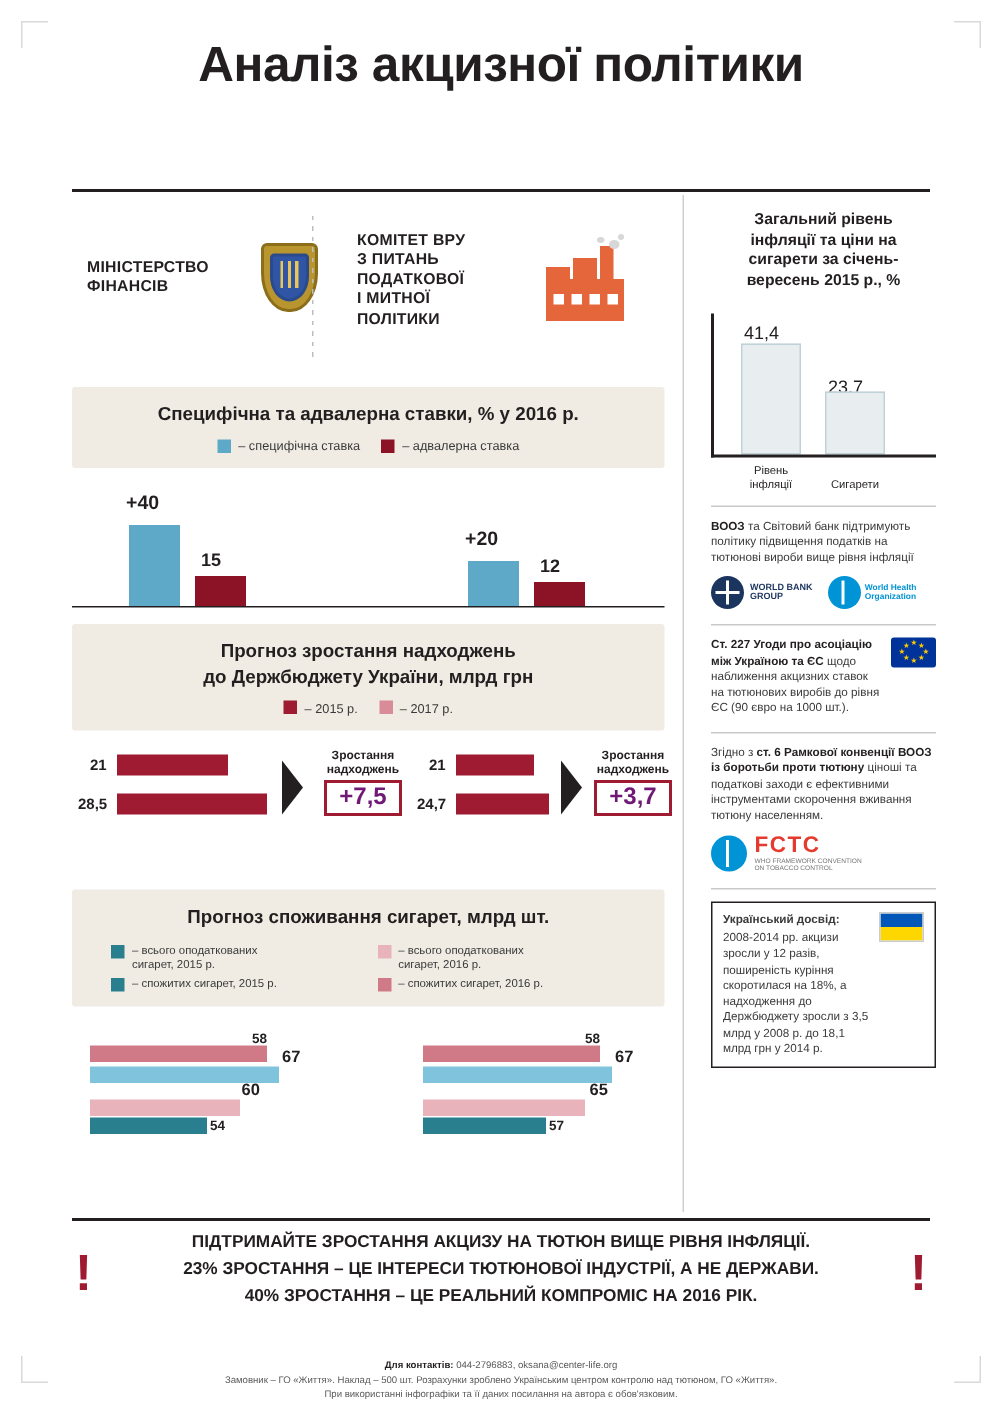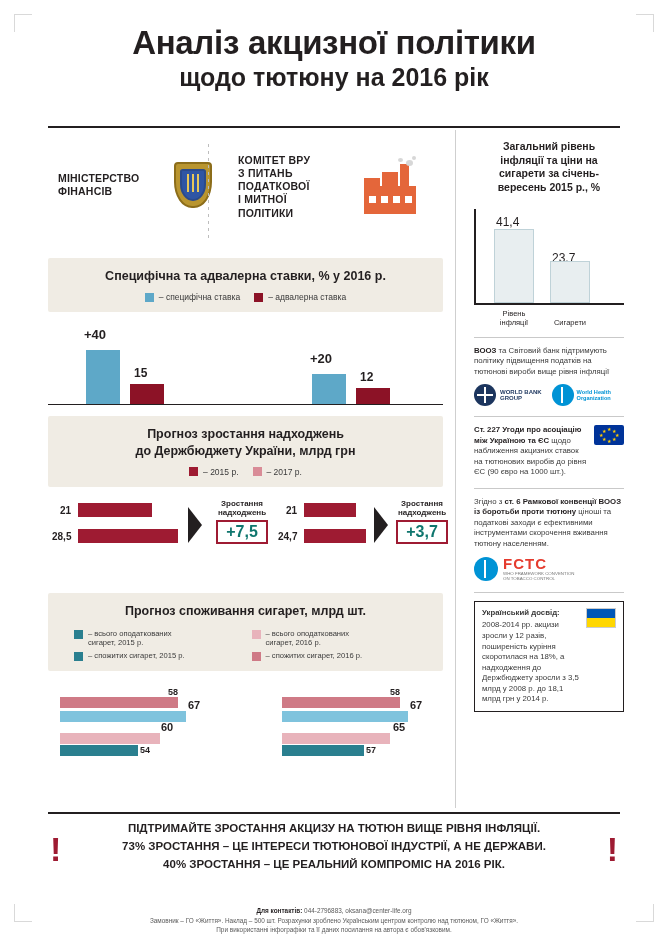--- a/index.html
+++ b/index.html
@@ -126,21 +126,21 @@
 
   
   .chart2 { position:relative; height:92px; margin-top:10px; }
   .hbar { position:absolute; height:14px; }
   .hbar-lbl { position:absolute; font-size:10px; font-weight:bold; color:#231f20; }
   .growth-box {
     position:absolute; text-align:center;
   }
   .growth-cap { font-size:8px; font-weight:bold; line-height:1.15; color:#231f20; }
   .growth-val {
-    margin-top:3px; border:2px solid #9e1b32; color:#0f766e; font-size:16px; font-weight:bold;
+    margin-top:3px; border:2px solid #9e1b32; color:#701a75; font-size:16px; font-weight:bold;
     padding:1px 8px; display:inline-block; background:#fff;
   }
   .growth-arrow {
     position:absolute; width:0;height:0;
     border-top:18px solid transparent; border-bottom:18px solid transparent;
     border-left:14px solid #231f20;
   }
 
   
   .chart3 { position:relative; height:78px; margin-top:12px; }
@@ -237,21 +237,20 @@
 
 <div class="page">
 
   <div class="corner c-tl"></div>
   <div class="corner c-tr"></div>
   <div class="corner c-bl"></div>
   <div class="corner c-br"></div>
 
   <div class="header">
     <div class="title-1">Аналіз акцизної політики</div>
-    <div class="title-2">щодо тютюну на 2016 рік</div>
   </div>
   <div class="hr-top"></div>
   <div class="hr-bot"></div>
   <div class="vrule"></div>
 
   <div class="left">
 
     <div class="orgrow">
       <div class="org minfin" style="white-space:pre-line">МІНІСТЕРСТВО
 ФІНАНСІВ</div>
@@ -472,21 +471,21 @@
         </div>
         <div class="ua-flag"></div>
       </div>
     </div>
   </div>
 
   <div class="footer">
     <div class="bang bang-l">!</div>
     <div class="bang bang-r">!</div>
     <div class="foot-line">ПІДТРИМАЙТЕ ЗРОСТАННЯ АКЦИЗУ НА ТЮТЮН ВИЩЕ РІВНЯ ІНФЛЯЦІЇ.</div>
-    <div class="foot-line">73% ЗРОСТАННЯ – ЦЕ ІНТЕРЕСИ ТЮТЮНОВОЇ ІНДУСТРІЇ, А НЕ ДЕРЖАВИ.</div>
+    <div class="foot-line">23% ЗРОСТАННЯ – ЦЕ ІНТЕРЕСИ ТЮТЮНОВОЇ ІНДУСТРІЇ, А НЕ ДЕРЖАВИ.</div>
     <div class="foot-line">40% ЗРОСТАННЯ – ЦЕ РЕАЛЬНИЙ КОМПРОМІС НА 2016 РІК.</div>
   </div>
 
   <div class="contacts">
     <div><b>Для контактів:</b><span> 044-2796883, oksana@center-life.org</span></div>
     <div>Замовник – ГО «Життя». Наклад – 500 шт. Розрахунки зроблено Українським центром контролю над тютюном, ГО «Життя».</div>
     <div>При використанні інфографіки та її даних посилання на автора є обов'язковим.</div>
   </div>
 
 </div>

